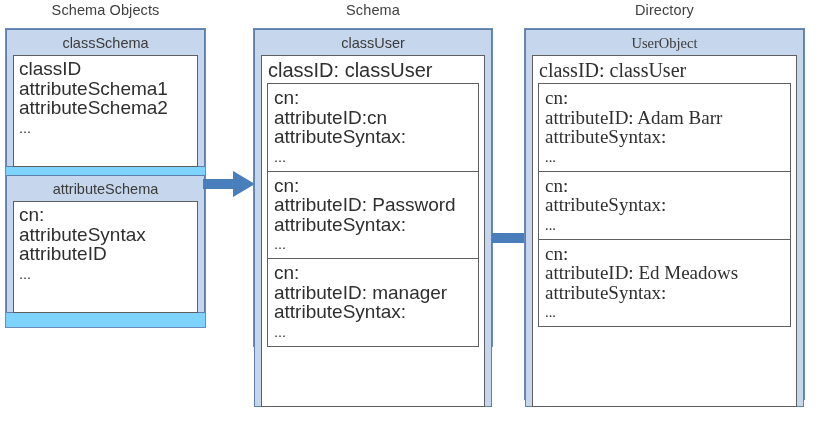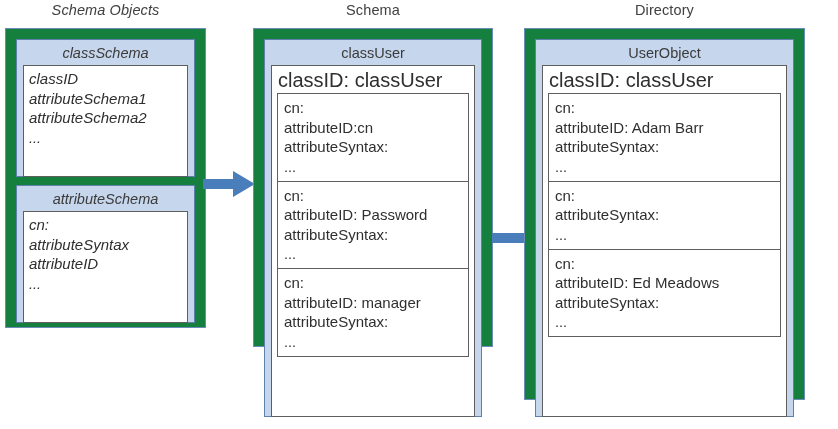--- a/index.html
+++ b/index.html
@@ -25,24 +25,24 @@
     text-align: center;
     font-size: 14.5px;
     color: #404040;
     line-height: 20px;
     height: 28px;
     letter-spacing: 0.1px;
   }
 
   
   .frame {
-    background: #15803d;
+    background: #7dd3fc;
     border: 1px solid #6b8bb8;
     box-sizing: border-box;
-    padding: 10px;
+    padding: 0;
     box-shadow: 0 0 0 0 rgba(0,0,0,0);
   }
 
   
   .panel {
     background: #c6d6ec;
     border: 1px solid #5f7fad;
     box-sizing: border-box;
     padding: 4px 6px 6px 6px;
   }
@@ -61,21 +61,21 @@
 
   
   .whitebox {
     background: #ffffff;
     border: 1px solid #5f5f5f;
     box-sizing: border-box;
     padding: 3px 5px 4px 5px;
   }
 
   .line {
-    font-size: 15px;
+    font-size: 19px;
     line-height: 19.5px;
     color: #2f2f2f;
     white-space: nowrap;
   }
 
   .line.ellipsis {
     font-size: 14.5px;
     line-height: 17px;
     padding-top: 2px;
   }
@@ -102,21 +102,21 @@
   }
 
   
   .arrow {
     position: absolute;
   }
 </style>
 </head>
 <body>
 
-<div class="col" style="left:5px; width:201px;font-style:italic;">
+<div class="col" style="left:5px; width:201px;">
   <div class="col-title">Schema Objects</div>
 
   <div class="frame" style="height:300px;">
 
     <div class="panel" style="height:138px;">
       <div class="panel-title">classSchema</div>
       <div class="whitebox" style="height:112px;">
         <div class="line">classID</div>
         <div class="line">attributeSchema1</div>
         <div class="line">attributeSchema2</div>
@@ -179,21 +179,21 @@
 
 <div class="arrow" style="left:492px; top:221px; width:60px; height:34px;">
   <svg width="60" height="34" viewBox="0 0 60 34">
     <polygon points="0,12 34,12 34,4 58,17 34,30 34,22 0,22" fill="#4a7ebb"></polygon>
   </svg>
 </div>
 
 <div class="col" style="left:524px; width:281px;">
   <div class="col-title">Directory</div>
 
-  <div class="frame" style="height:372px;">
+  <div class="frame" style="height:372px;font-family:Liberation Serif, serif;">
     <div class="panel" style="height:378px;">
       <div class="panel-title">UserObject</div>
       <div class="whitebox" style="height:352px;">
         <div class="classid-line">classID: classUser</div>
 
         <div class="group">
           <div class="block">
             <div class="line">cn:</div>
             <div class="line">attributeID: Adam Barr</div>
             <div class="line">attributeSyntax:</div>

